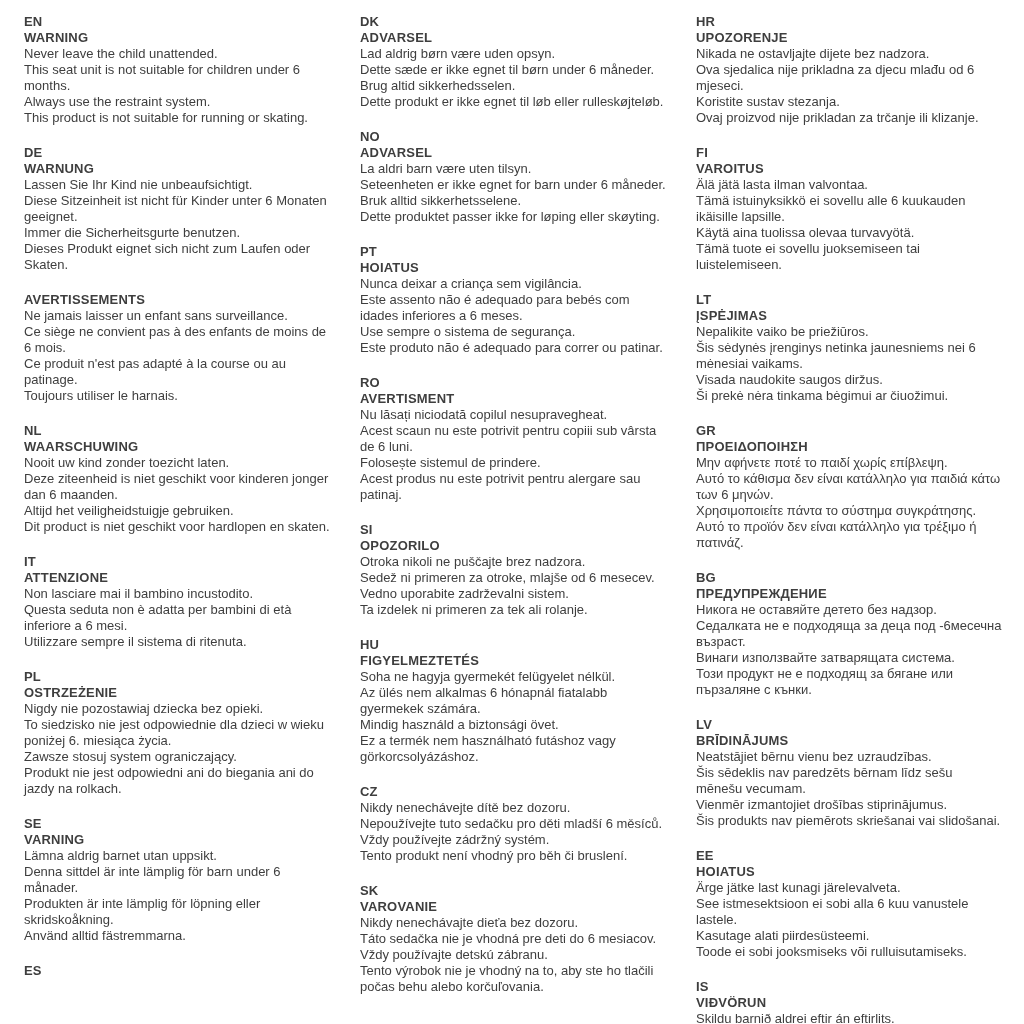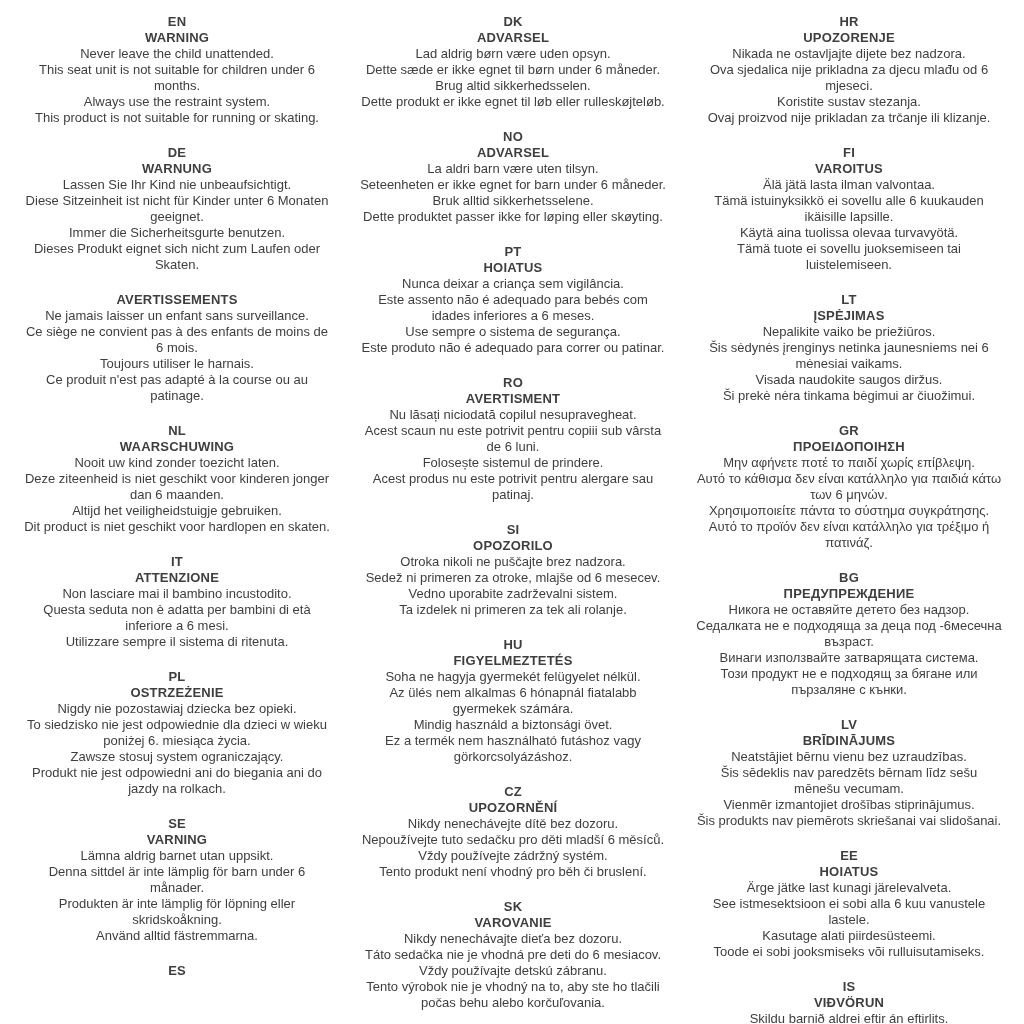--- a/index.html
+++ b/index.html
@@ -15,21 +15,20 @@
     column-gap: 30px;
     font-family: "Liberation Sans", sans-serif;
     color: #3e3e3e;
     overflow: hidden;
   }
   .col { display: block; min-width: 0; }
   .block {
     margin-bottom: 19px;
     font-size: 13px;
     line-height: 16px;
-    text-align: center;
   }
   .lang-code,
   .block-title {
     font-weight: 700;
     letter-spacing: 0.2px;
   }
   .line { font-weight: 400; }
 </style>
 </head>
 <body>
@@ -49,22 +48,22 @@
         <div class="block-title">WARNUNG</div>
         <div class="line">Lassen Sie Ihr Kind nie unbeaufsichtigt.</div>
         <div class="line">Diese Sitzeinheit ist nicht für Kinder unter 6 Monaten geeignet.</div>
         <div class="line">Immer die Sicherheitsgurte benutzen.</div>
         <div class="line">Dieses Produkt eignet sich nicht zum Laufen oder Skaten.</div>
       </section>
       <section class="block">
         <div class="block-title">AVERTISSEMENTS</div>
         <div class="line">Ne jamais laisser un enfant sans surveillance.</div>
         <div class="line">Ce siège ne convient pas à des enfants de moins de 6 mois.</div>
+        <div class="line">Ce produit n'est pas adapté à la course ou au patinage.</div>
         <div class="line">Toujours utiliser le harnais.</div>
-        <div class="line">Ce produit n'est pas adapté à la course ou au patinage.</div>
       </section>
       <section class="block">
         <div class="lang-code">NL</div>
         <div class="block-title">WAARSCHUWING</div>
         <div class="line">Nooit uw kind zonder toezicht laten.</div>
         <div class="line">Deze ziteenheid is niet geschikt voor kinderen jonger dan 6 maanden.</div>
         <div class="line">Altijd het veiligheidstuigje gebruiken.</div>
         <div class="line">Dit product is niet geschikt voor hardlopen en skaten.</div>
       </section>
       <section class="block">
@@ -138,21 +137,20 @@
       <section class="block">
         <div class="lang-code">HU</div>
         <div class="block-title">FIGYELMEZTETÉS</div>
         <div class="line">Soha ne hagyja gyermekét felügyelet nélkül.</div>
         <div class="line">Az ülés nem alkalmas 6 hónapnál fiatalabb gyermekek számára.</div>
         <div class="line">Mindig használd a biztonsági övet.</div>
         <div class="line">Ez a termék nem használható futáshoz vagy görkorcsolyázáshoz.</div>
       </section>
       <section class="block">
         <div class="lang-code">CZ</div>
-        <div class="block-title">UPOZORNĚNÍ</div>
         <div class="line">Nikdy nenechávejte dítě bez dozoru.</div>
         <div class="line">Nepoužívejte tuto sedačku pro děti mladší 6 měsíců.</div>
         <div class="line">Vždy používejte zádržný systém.</div>
         <div class="line">Tento produkt není vhodný pro běh či bruslení.</div>
       </section>
       <section class="block">
         <div class="lang-code">SK</div>
         <div class="block-title">VAROVANIE</div>
         <div class="line">Nikdy nenechávajte dieťa bez dozoru.</div>
         <div class="line">Táto sedačka nie je vhodná pre deti do 6 mesiacov.</div>

